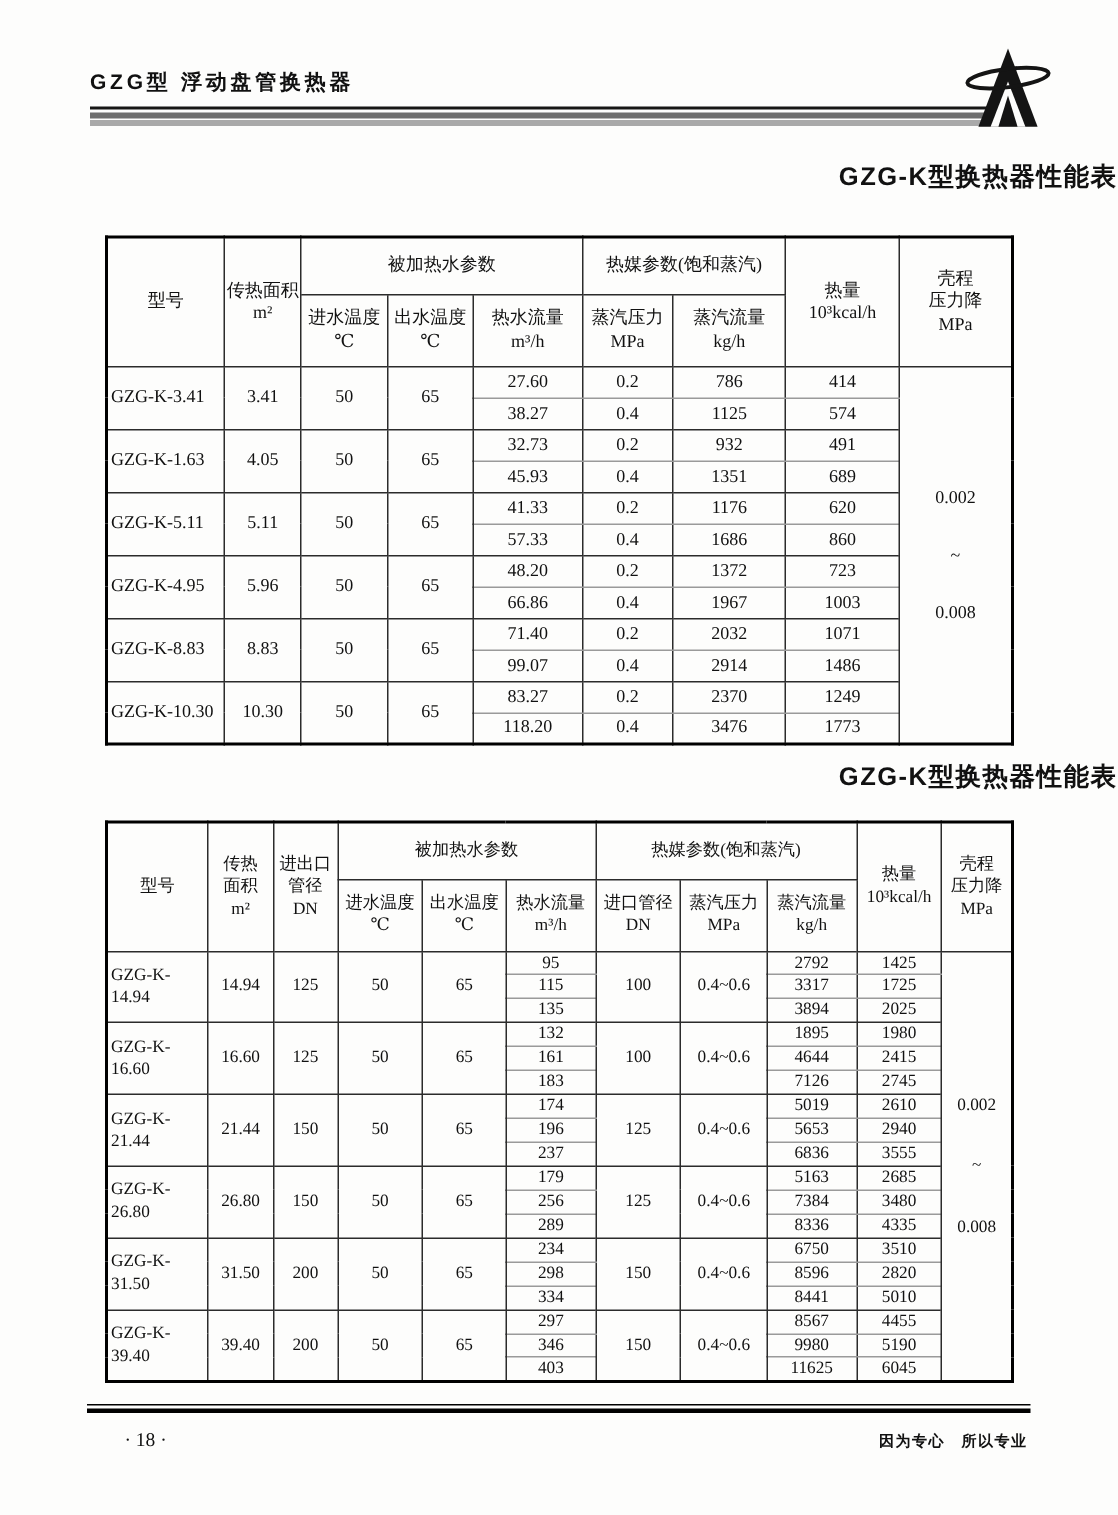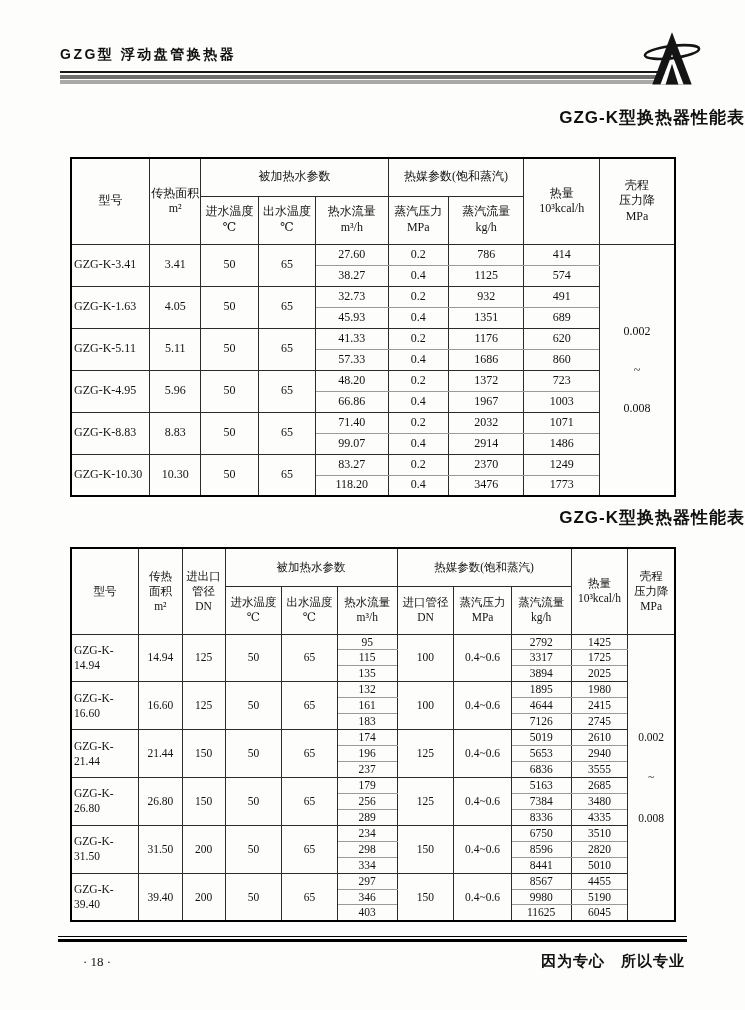--- a/index.html
+++ b/index.html
@@ -46,21 +46,21 @@
   td.drop1{line-height:3.2;}
   td.drop2{line-height:3.5;}
 
   .footer-rules{position:absolute;top:936px;left:58px;right:58px;}
   .f-thin{height:1px;background:#000;}
   .f-thick{height:3px;background:#000;margin-top:2px;}
   .footer-text{position:absolute;top:952px;left:62px;right:60px;display:flex;
                justify-content:space-between;align-items:baseline;margin-left:21px;}
   .page-num{font-size:13px;}
   .slogan{font-family:"Liberation Sans","DejaVu Sans",sans-serif;
-          font-weight:bold;font-size:15px;letter-spacing:1px;padding-left:12px;}
+          font-weight:bold;font-size:10px;letter-spacing:1px;padding-left:12px;}
 </style>
 </head>
 <body>
 
 <div class="top-header">
   <span class="hdr-left">GZG型 浮动盘管换热器</span>
 </div>
 
 <div class="rules">
   <div class="rule-dark"></div>

